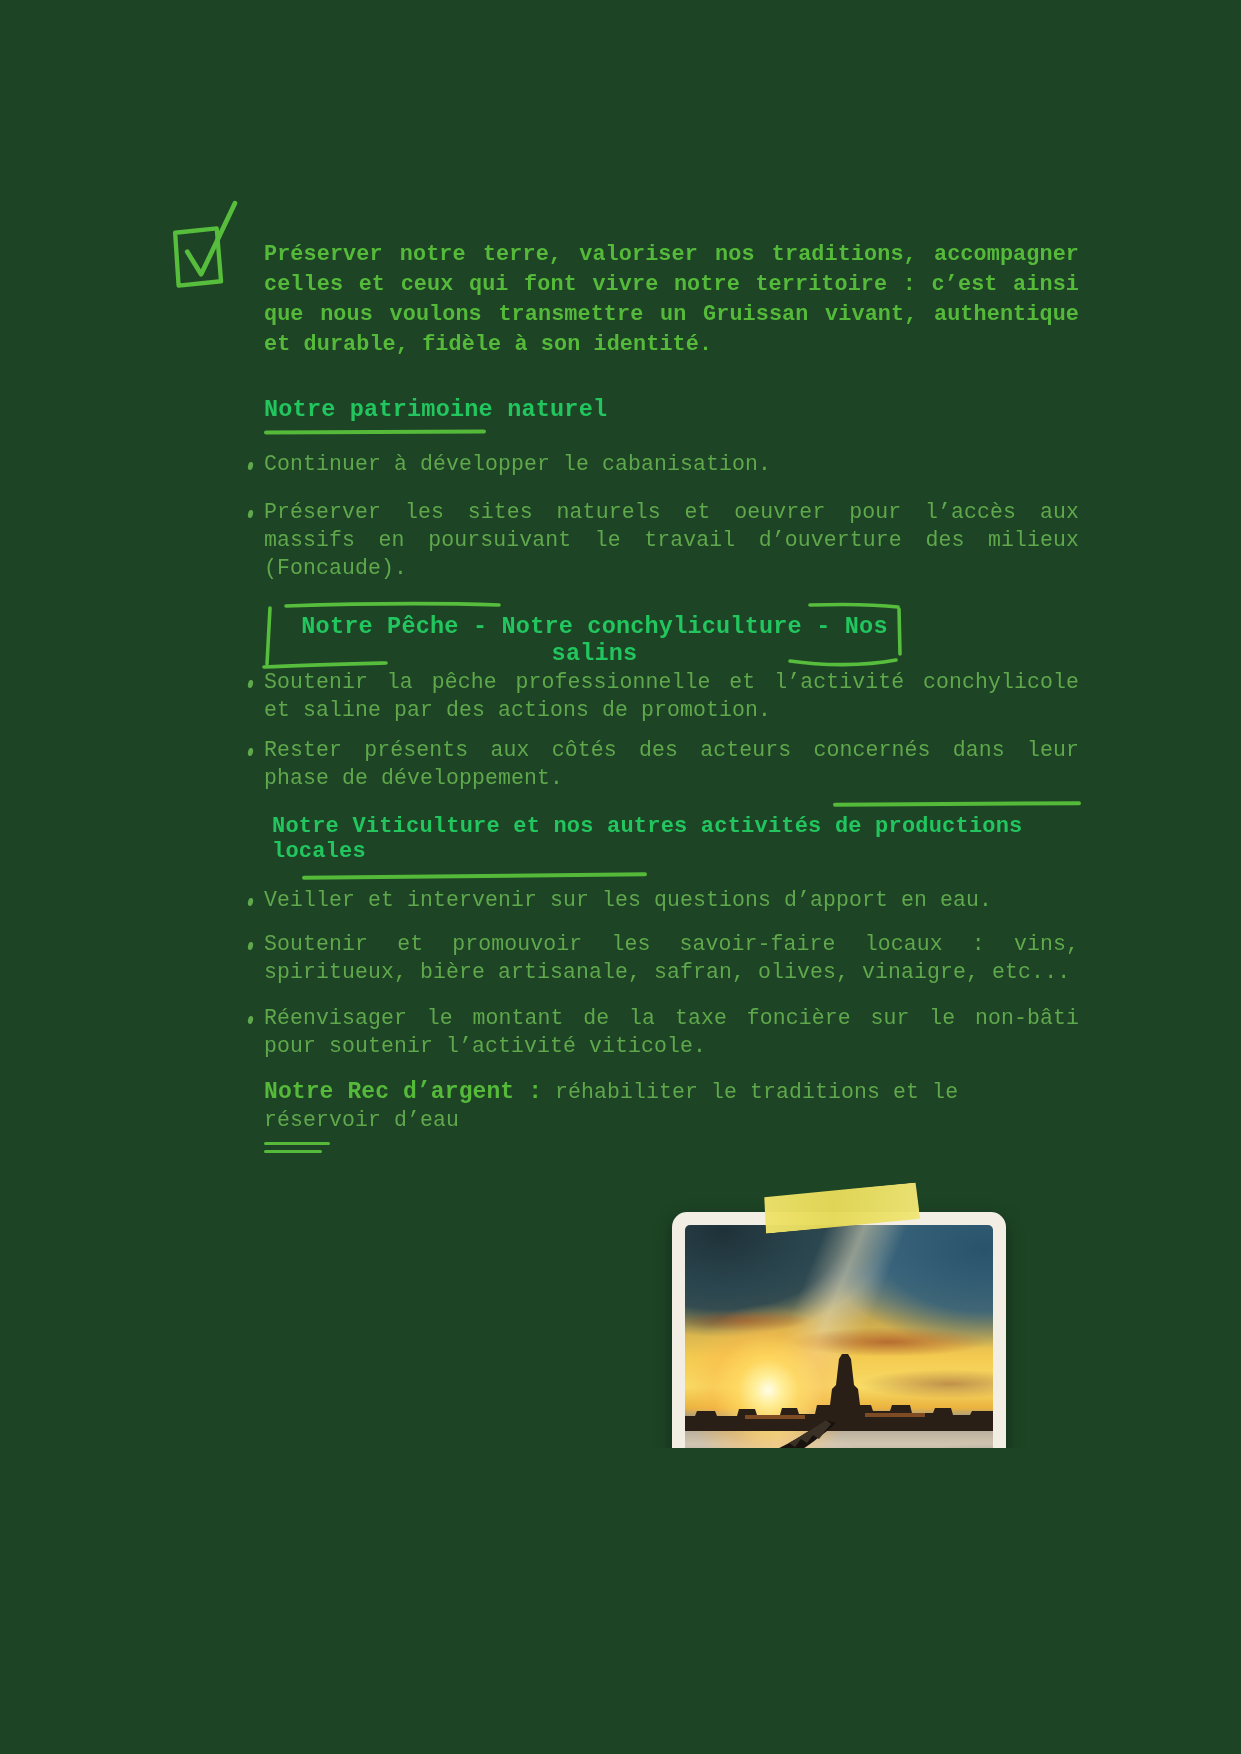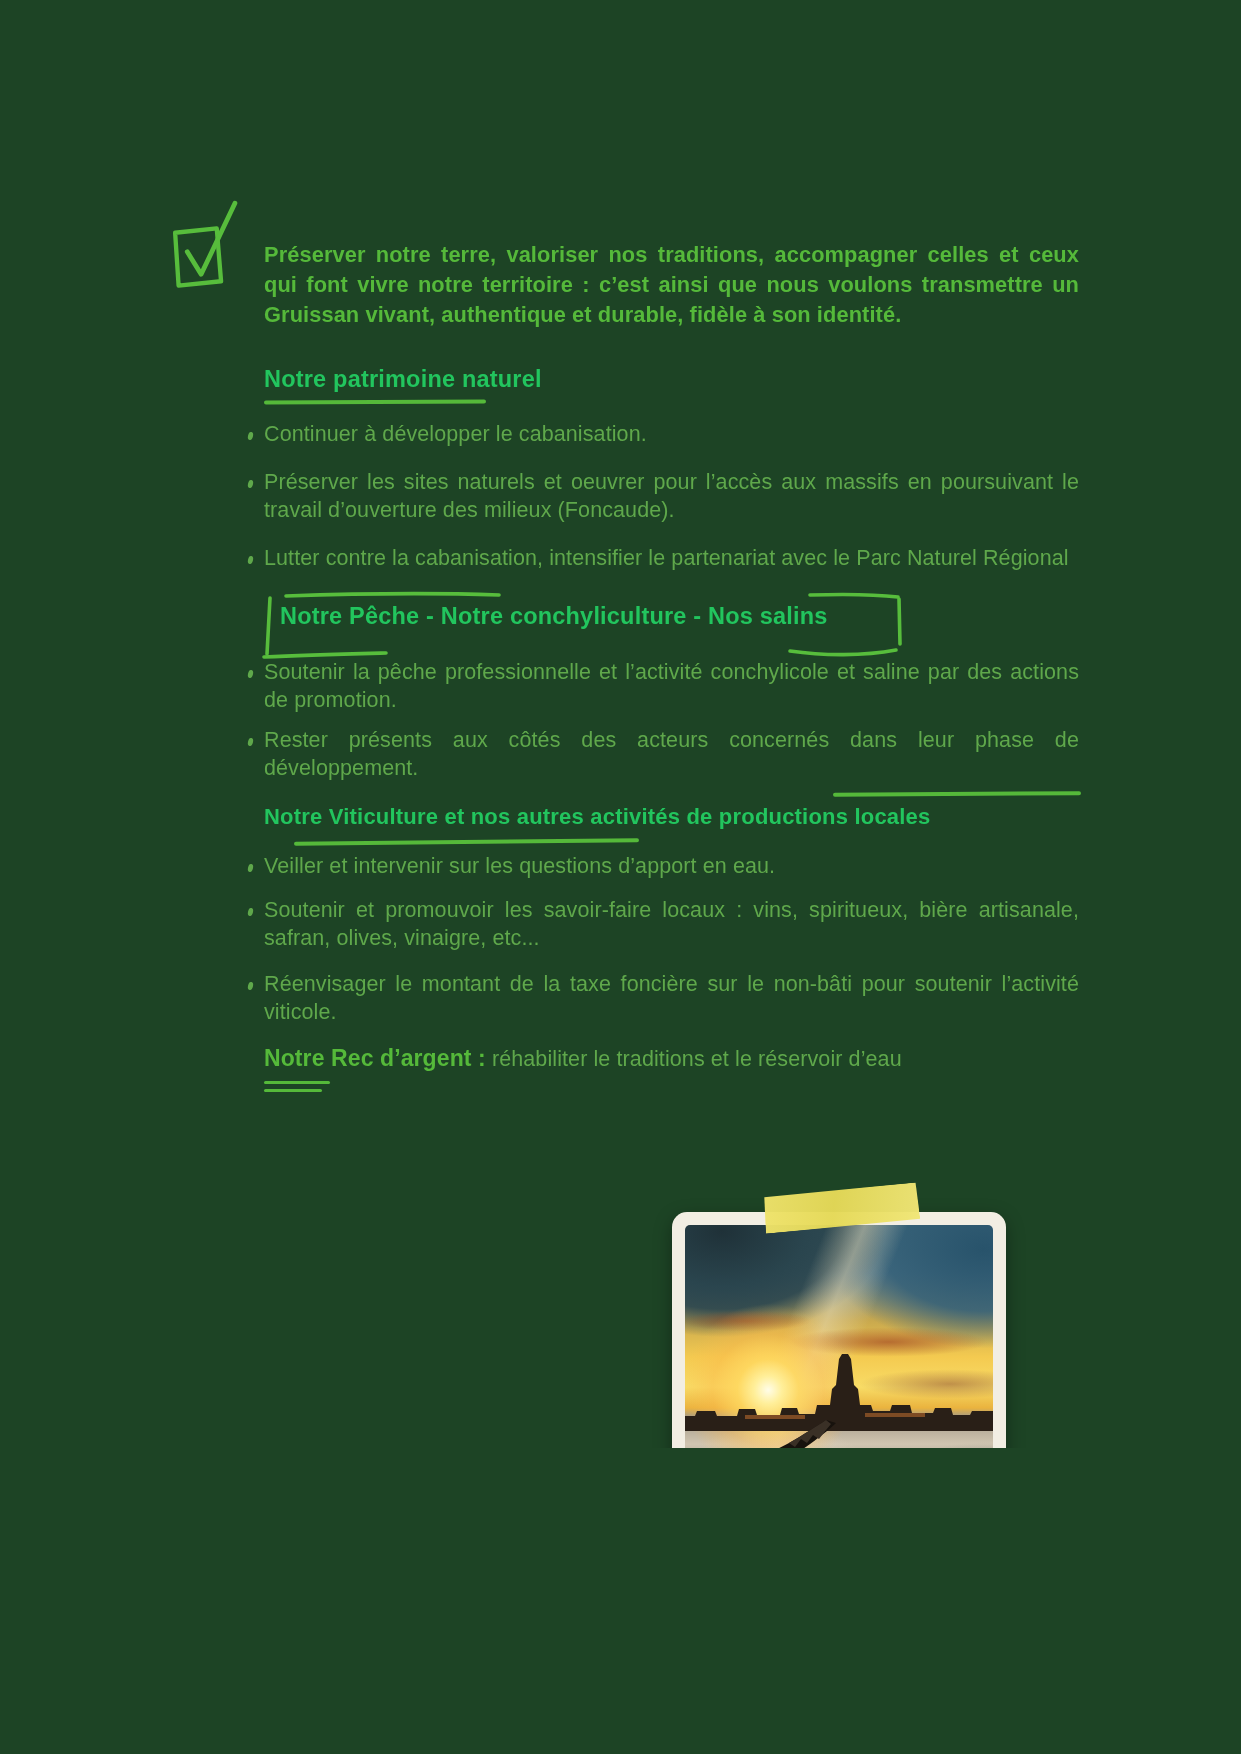--- a/index.html
+++ b/index.html
@@ -1,17 +1,17 @@
 <!DOCTYPE html>
 <html><head>
 <meta charset="utf-8">
 <style>
   html,body{margin:0;padding:0;background:#1d4425;}
   .page{position:relative;width:1241px;height:1448px;background:#1d4425;overflow:hidden;
-        font-family:Liberation Sans, sans-serif;}
+        font-family:Liberation Mono, monospace;}
 
   
   .check-icon{position:absolute;left:163px;top:194px;width:78px;height:100px;}
 
   
   .content{position:absolute;left:264px;top:0;width:815px;}
 
   .intro{margin:240px 0 0;color:#55b93a;font-size:21.8px;line-height:30px;font-weight:700;
          text-align:justify;letter-spacing:.1px;}
 
@@ -27,21 +27,21 @@
          letter-spacing:.1px;}
   .mt16{margin-top:16px}.mt20{margin-top:20px}.mt10{margin-top:10px}.mt12{margin-top:12px}
   .mt18{margin-top:18px}.mt22{margin-top:22px}
 
   
   .boxhead{position:relative;margin-top:16px;width:645px;height:60px;text-align:center;}
   .boxhead .sec-title{position:absolute;left:16px;top:15px;}
   .boxhead svg{position:absolute;left:-10px;top:-2px;overflow:visible;}
 
   
-  .h3wrap{position:relative;margin-top:22px;}
+  .h3wrap{position:relative;margin-top:22px;margin-left:8px;}
   .h3wrap .sec-title{font-size:22px;}
   .overline{position:absolute;right:-2px;top:-12px;width:248px;height:3.5px;background:#55b93a;
             border-radius:3px;transform:rotate(-.4deg);}
   .uline2{position:absolute;left:30px;bottom:-14px;width:345px;height:3.5px;background:#55b93a;
           border-radius:3px;transform:rotate(-.6deg);}
 
   .highlight{margin:18px 0 0;font-size:21.5px;line-height:28px;color:#5fa84b;letter-spacing:.1px;}
   .highlight strong{color:#55b93a;font-size:23px;font-weight:700;}
   .dbl{margin-top:8px;}
   .dbl .l1{width:66px;height:3px;background:#55b93a;border-radius:2px;}
@@ -87,24 +87,20 @@
       <div class="uline"></div>
     </div>
 
     <div class="bullet mt16">
       <span class="dot"></span>
       <p class="btext">Continuer à développer le cabanisation.</p>
     </div>
     <div class="bullet mt20">
       <span class="dot"></span>
       <p class="btext">Préserver les sites naturels et oeuvrer pour l’accès aux massifs en poursuivant le travail d’ouverture des milieux (Foncaude).</p>
-    </div>
-    <div class="bullet mt20">
-      <span class="dot"></span>
-      <p class="btext">Lutter contre la cabanisation, intensifier le partenariat avec le Parc Naturel Régional</p>
     </div>
 
     <div class="boxhead">
       <svg width="660" height="78" viewBox="0 0 660 78">
         <g fill="none" stroke="#57bd3c" stroke-width="3.6" stroke-linecap="round">
           <path d="M32,10 C 120,7 185,7 245,9"></path>
           <path d="M556,9 C 588,8 618,8 644,11"></path>
           <path d="M16,12 L13,68"></path>
           <path d="M645,13 L646,58"></path>
           <path d="M10,71 C 50,69 92,68 132,67"></path>

